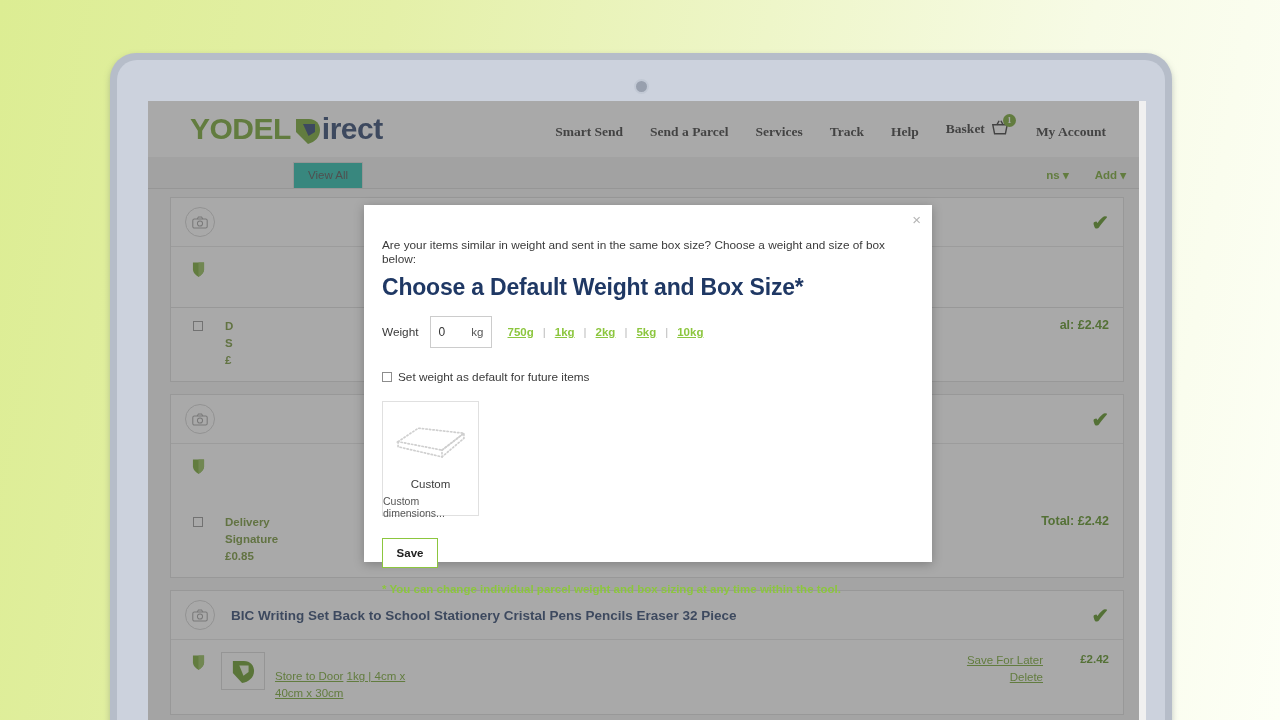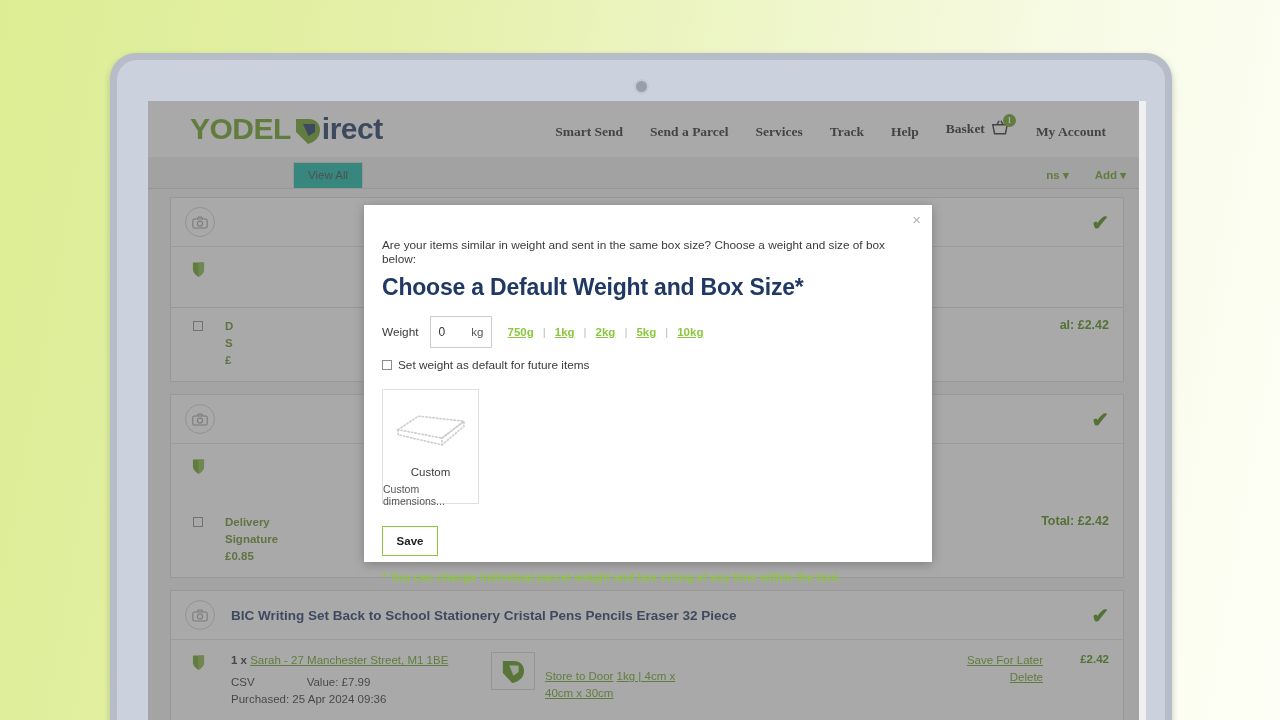--- a/index.html
+++ b/index.html
@@ -240,21 +240,21 @@
   #weight-presets {
     margin-left: 16px;
     display: flex; align-items: center; gap: 9px;
     font-size: 11.5px;
   }
   #weight-presets a { color: #8cc63e; font-weight: bold; }
   #weight-presets .sep { color: #b9b9b9; font-weight: normal; }
 
   #default-row {
     display: flex; align-items: center;
-    margin-top: 10px;
+    margin-top: 22px;
   }
   #default-check {
     width: 10px; height: 10px; border: 1px solid #8d8d8d; background: #fff;
     flex: 0 0 auto;
   }
   #default-label { margin-left: 6px; font-size: 11.8px; color: #3a3a3a; }
 
   #boxes { display: flex; margin-top: 17px; }
   .box-card {
     width: 97px; height: 115px;
@@ -425,29 +425,20 @@
               </span>
               <span class="card-title">BIC Writing Set Back to School Stationery Cristal Pens Pencils Eraser 32 Piece</span>
               <span class="tick">✔</span>
             </div>
             <div class="card-row">
               <span class="shield">
                 <svg viewBox="0 0 14 18" width="13" height="17" aria-hidden="true">
                   <path d="M1 1.5 H13 V9 C13 13.5 7 17 7 17 C7 17 1 13.5 1 9 Z" fill="#6ca223"></path>
                   <path d="M7 1.5 H13 V9 C13 13.5 7 17 7 17 Z" fill="#8ab84a"></path>
                 </svg>
-              </span>
-              <span class="row-addr">
-                <b>1 x</b>
-                <a href="#">Sarah - 27 Manchester Street, M1 1BE</a>
-                <span class="row-meta">
-                  <span>CSV</span>
-                  <span>Value: £7.99</span>
-                </span>
-                <span style="font-size:11.5px;color:#333;">Purchased: 25 Apr 2024 09:36</span>
               </span>
               <span class="svc-logo">
                 <svg viewBox="0 0 26 27" width="24" height="25" aria-hidden="true">
                   <path d="M2 2 H14 C21 2 25 7 25 13 C25 20 19 25 12 26 L2 15 Z" fill="#5a9216"></path>
                   <path d="M9 7 L19 7 L19 14 L13.5 18 Z" fill="#e9f2dc"></path>
                 </svg>
               </span>
               <span class="svc-text">
                 <a href="#">Store to Door</a>
                 <a href="#">1kg | 4cm x 40cm x 30cm</a>

